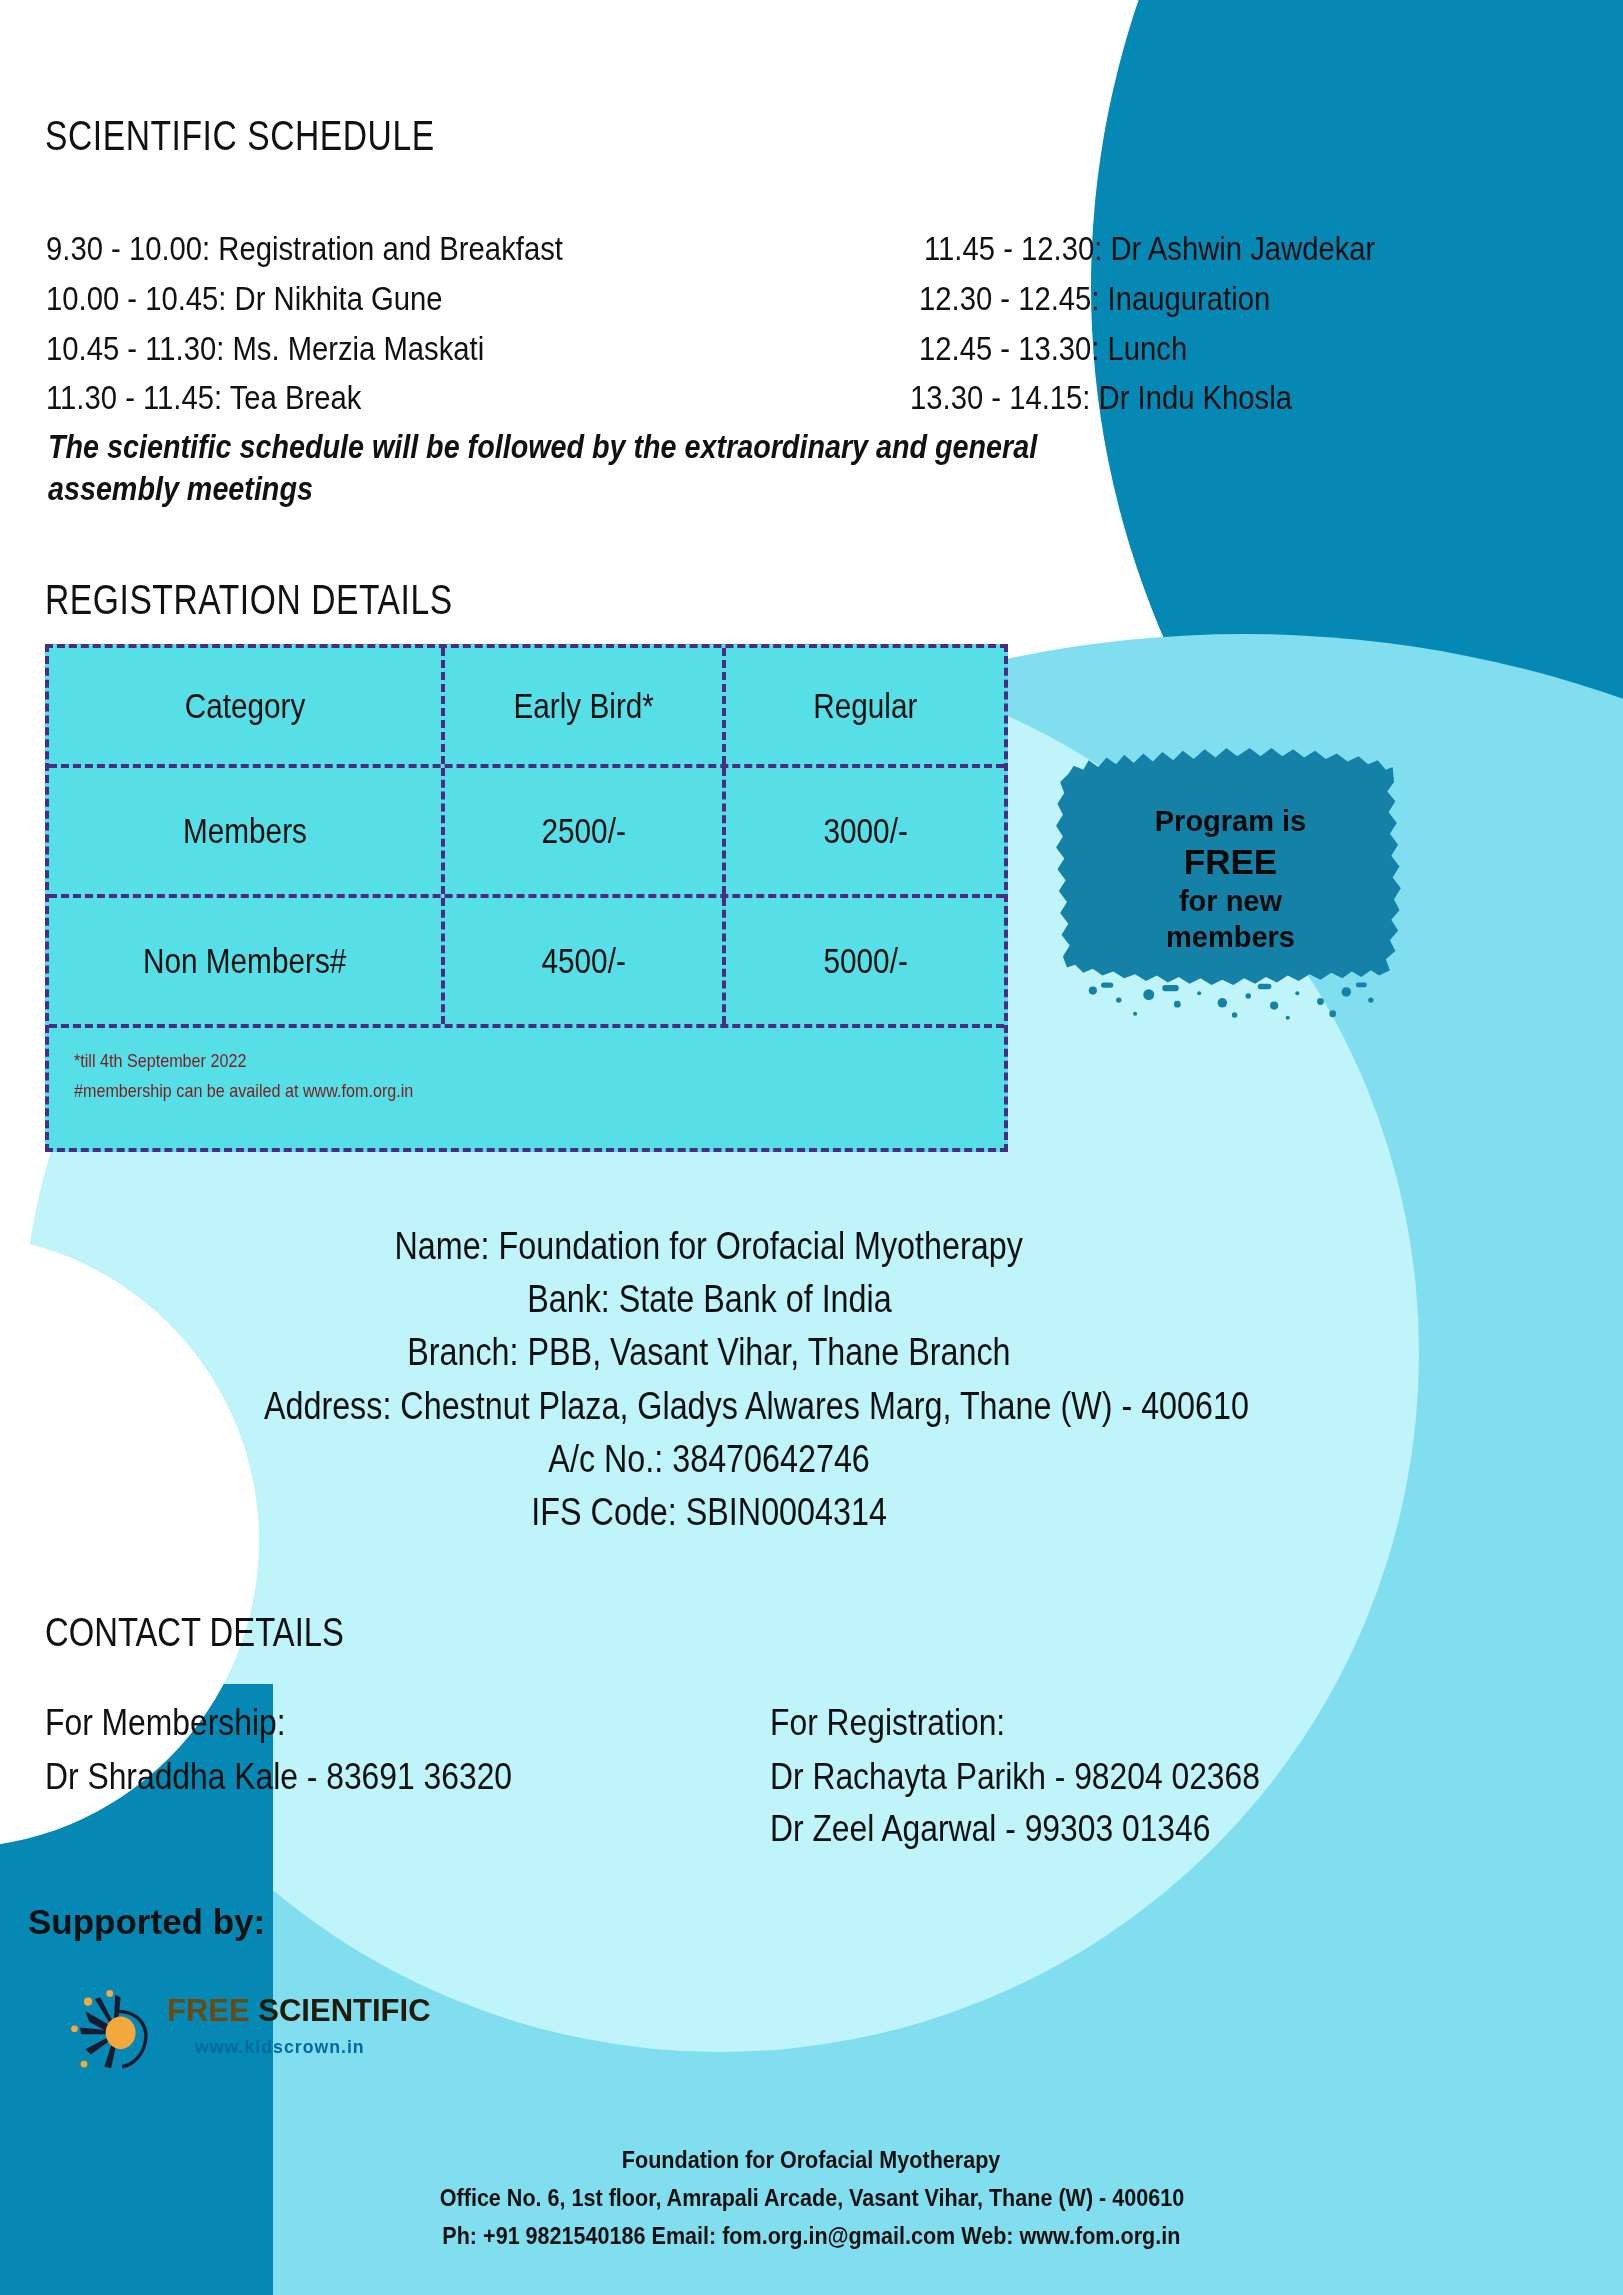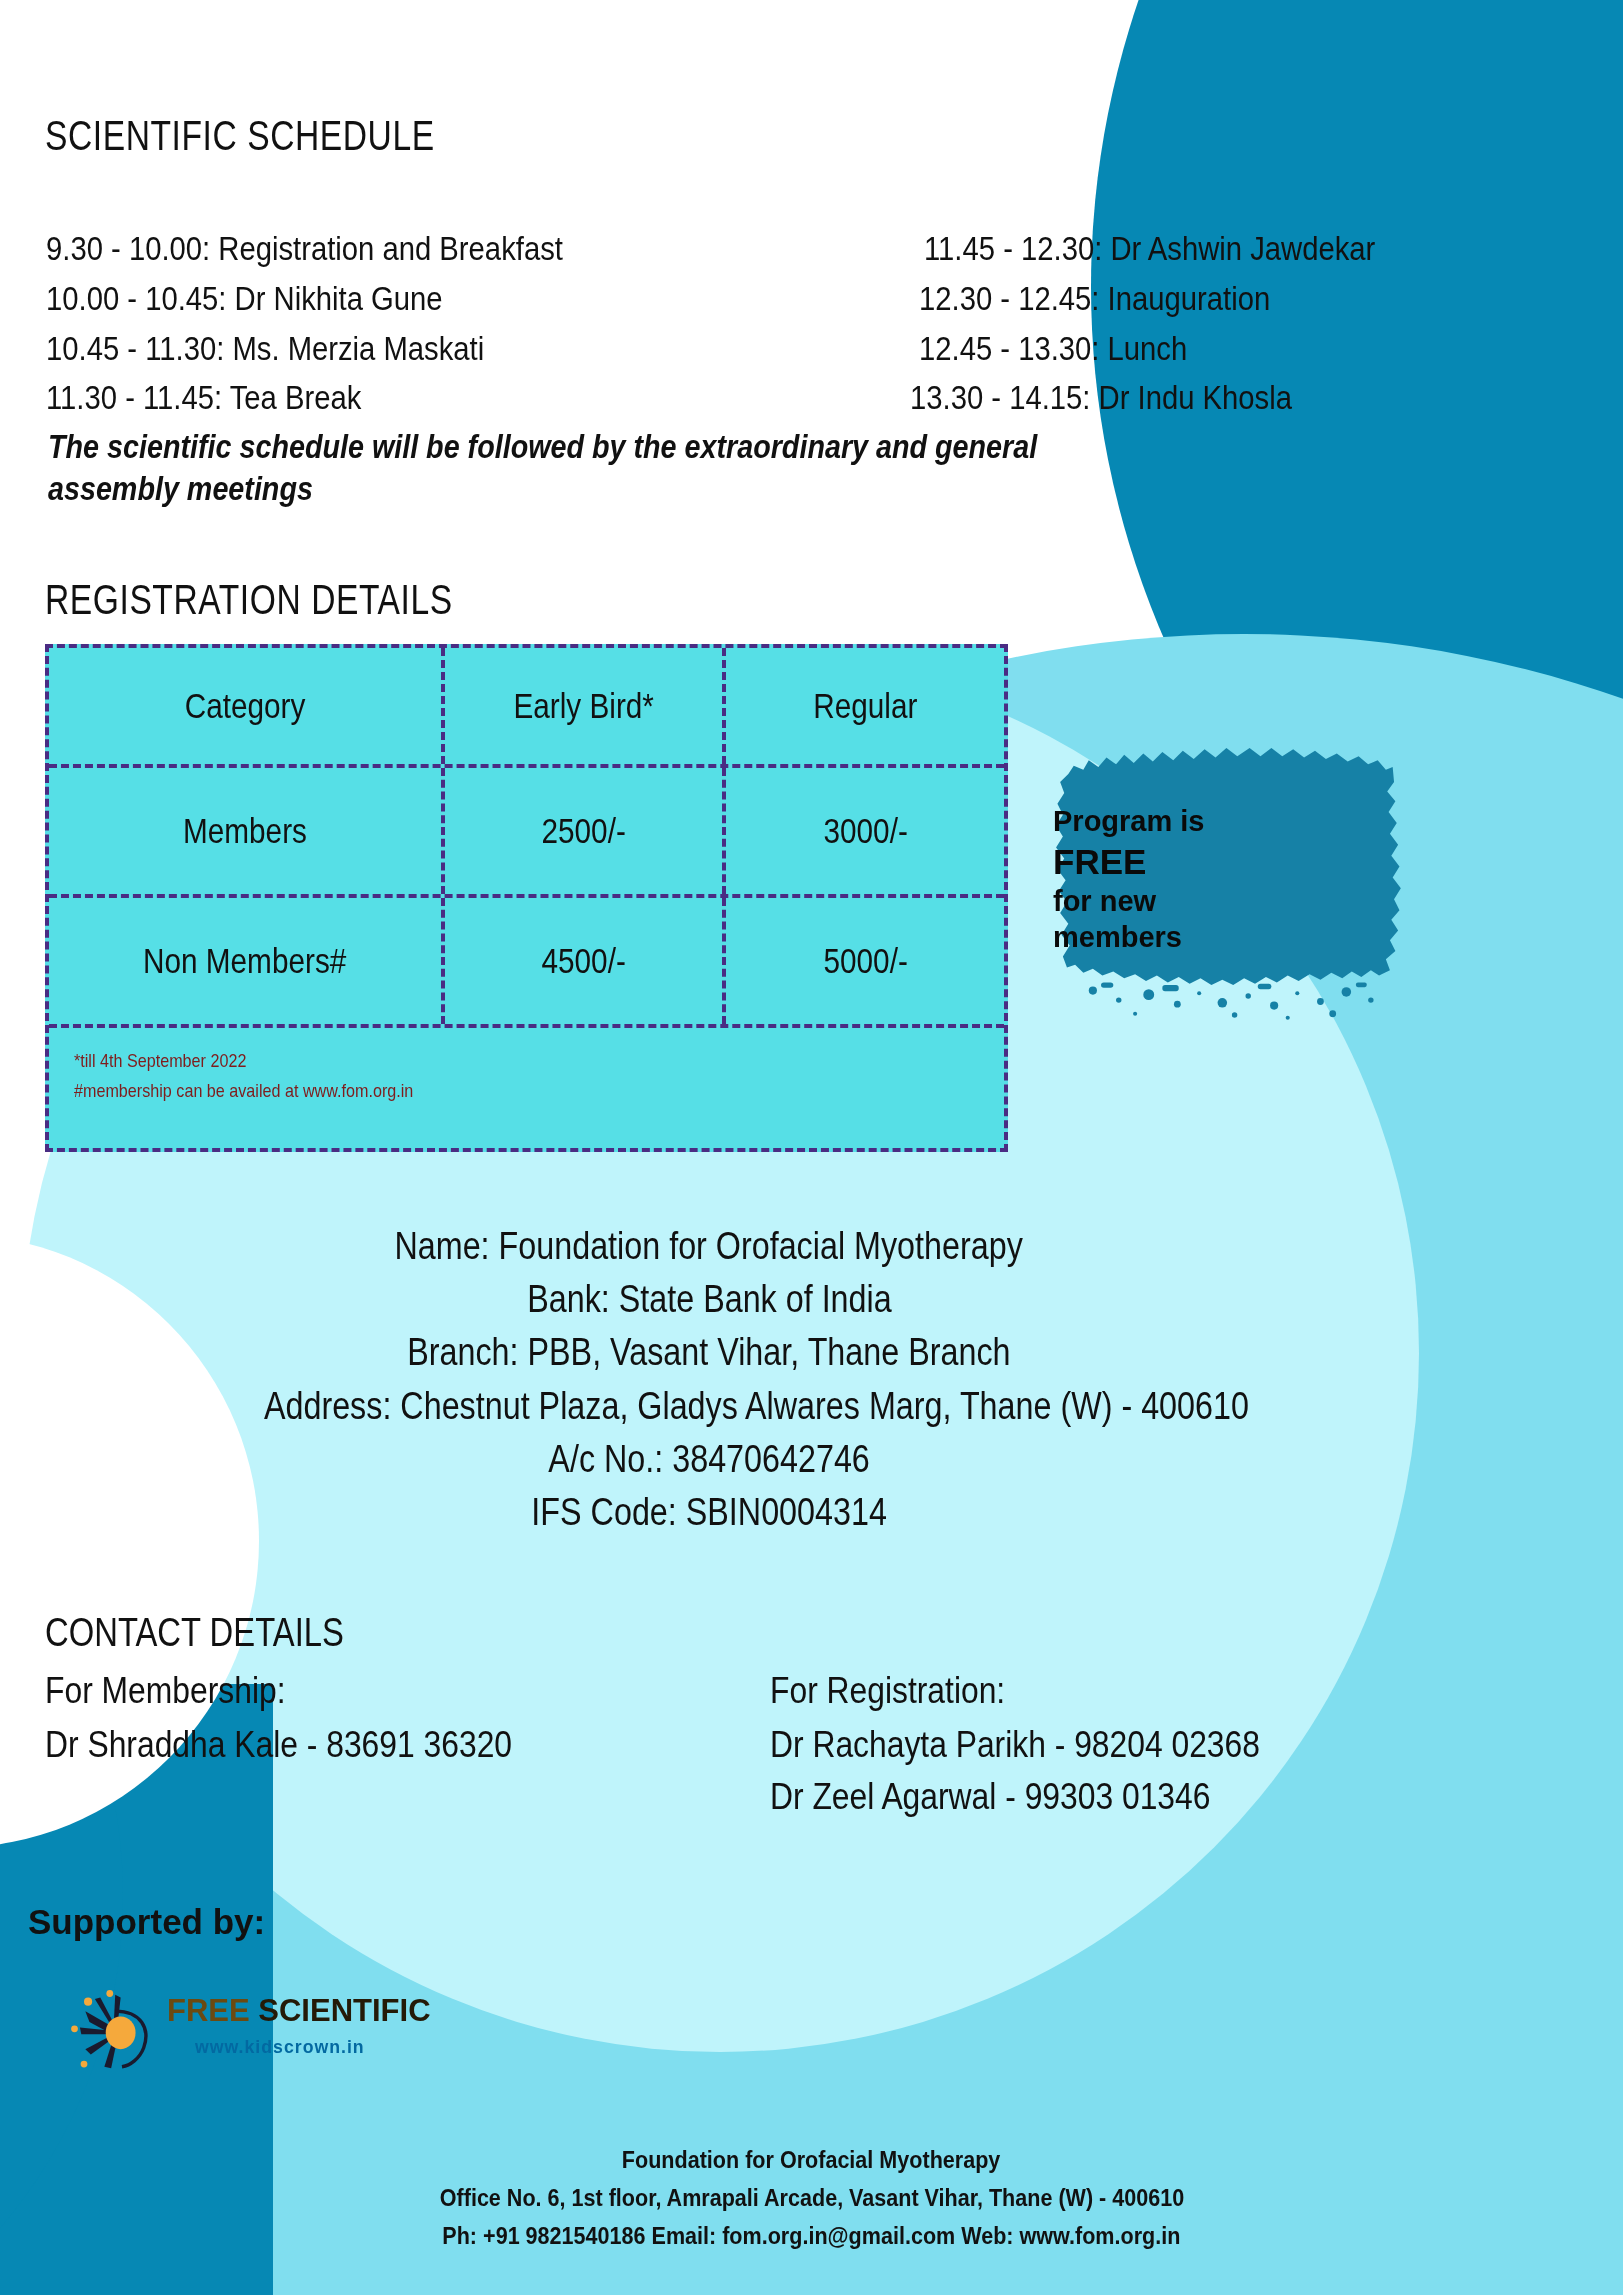--- a/index.html
+++ b/index.html
@@ -150,20 +150,21 @@
     width: 355px;
     height: 293px;
   }
   #free-badge svg { position: absolute; left: 0; top: 0; }
   .badge-text {
     position: absolute;
     left: 0; top: 0;
     width: 355px; height: 293px;
     display: flex;
     flex-direction: column;
+    align-items: center;
     justify-content: center;
     gap: 4.1px;
     font-size: 29px;
     font-weight: bold;
     color: #0a0a0a;
     line-height: 1.12;
   }
   .badge-text .big { font-size: 35px; }
 
   
@@ -195,20 +196,21 @@
     color: #111111;
     white-space: nowrap;
     transform: scaleX(0.80);
     transform-origin: left center;
   }
   .contact-col { position: absolute; color: #111111; }
   .contact-col .lbl {
     font-size: 37px;
     margin-bottom: 12.3px;
     white-space: nowrap;
+    margin-top: 32px;
   }
   .contact-col .name {
     font-size: 37px;
     margin-bottom: 9.5px;
     white-space: nowrap;
   }
   .contact-col .lbl span, .contact-col .name span {
     display:inline-block; transform: scaleX(0.86); transform-origin:left center;
   }
   #contact-left  { left: 45px;  top: 1670px; }

